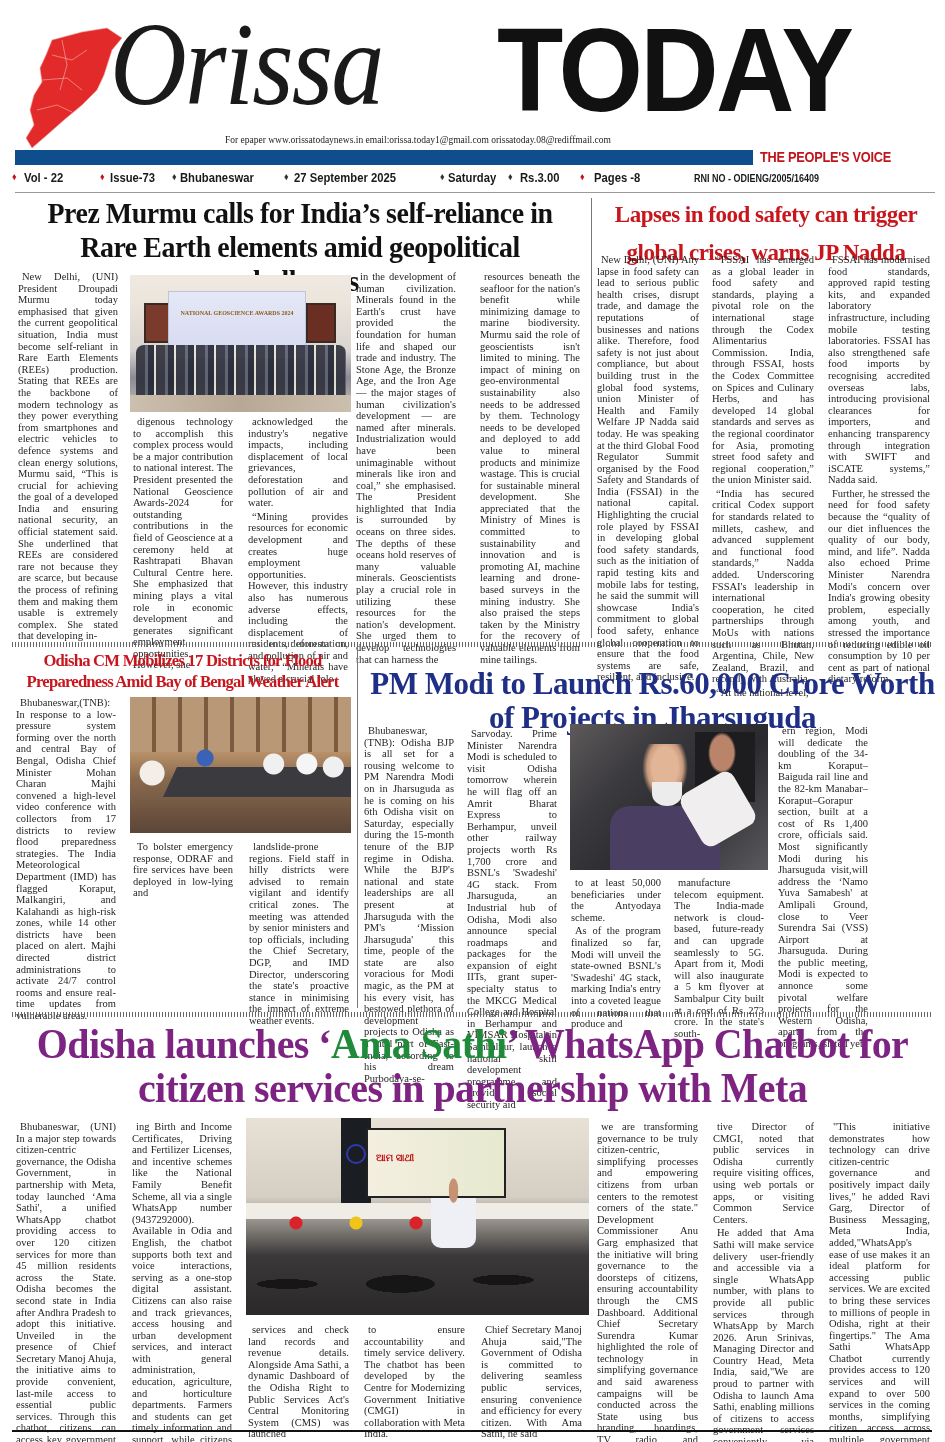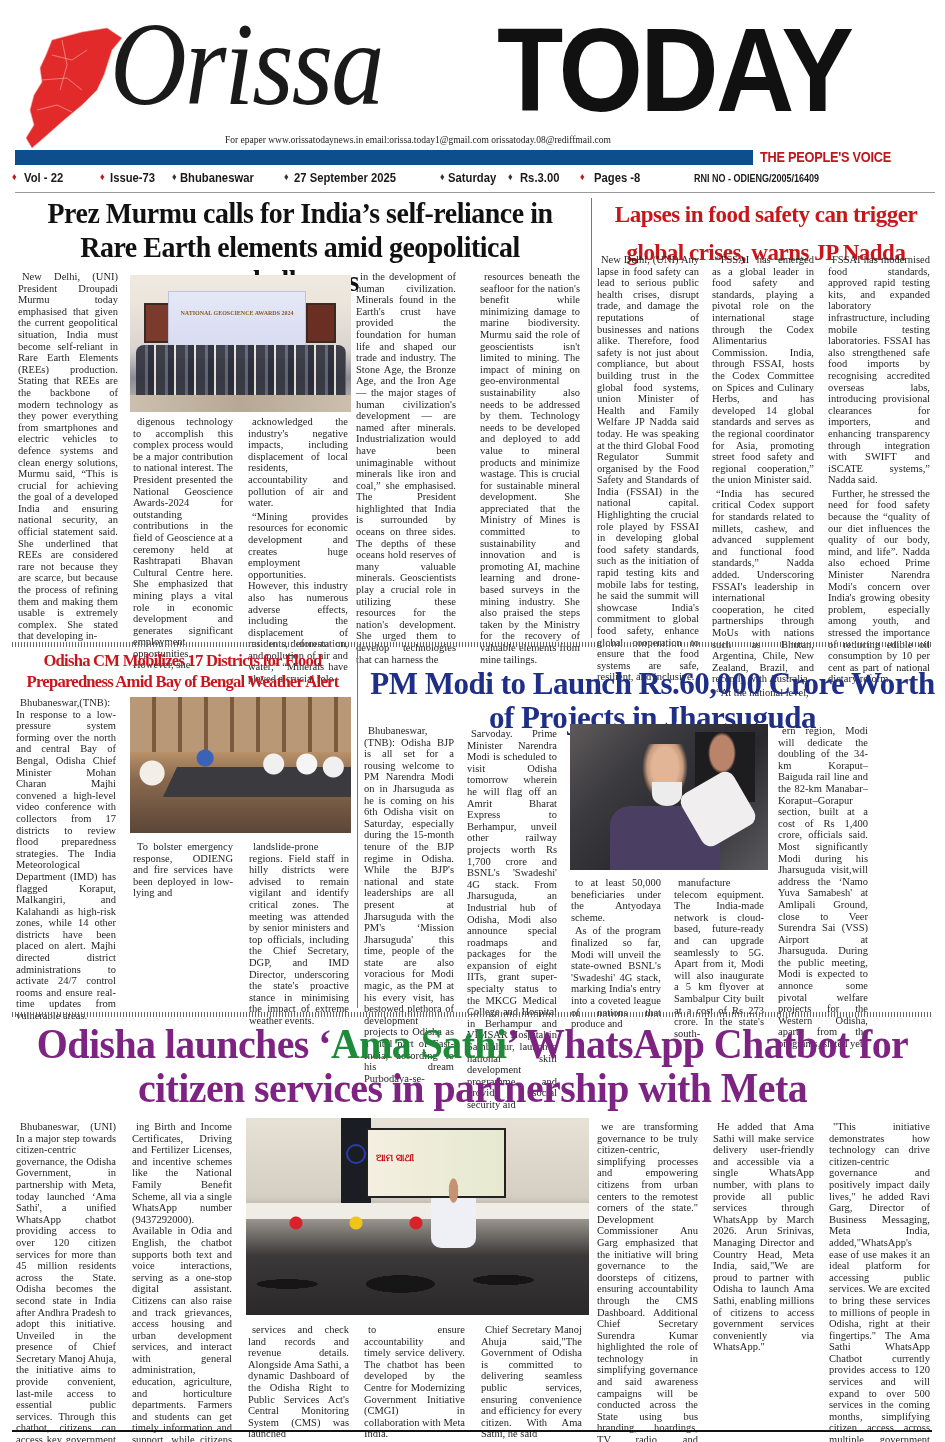--- a/index.html
+++ b/index.html
@@ -117,21 +117,21 @@
     <div class="banner">
         <div class="banner-t">NATIONAL GEOSCIENCE AWARDS 2024</div>
       </div>
     <div class="people"></div>
     <div class="floor"></div>
   </div>
   <div class="col" style="left:133px;top:416px;width:100px;">
       <p>digenous technology to accomplish this complex process would be a major contribution to national interest. The President presented the National Geoscience Awards-2024 for outstanding contributions in the field of Geoscience at a ceremony held at Rashtrapati Bhavan Cultural Centre here. She emphasized that mining plays a vital role in economic development and generates significant employment opportunities. However, she</p>
     </div>
   <div class="col" style="left:248px;top:416px;width:100px;">
-      <p>acknowledged the industry's negative impacts, including displacement of local residents, accountability and pollution of air and water.</p>
+      <p>acknowledged the industry's negative impacts, including displacement of local grievances, deforestation and pollution of air and water.</p>
       <p>“Mining provides resources for economic development and creates huge employment opportunities. However, this industry also has numerous adverse effects, including the displacement of residents, deforestation, and pollution of air and water,” “Minerals have played a crucial role</p>
     </div>
   <div class="col" style="left:356px;top:271px;width:100px;">
       <p>in the development of human civilization. Minerals found in the Earth's crust have provided the foundation for human life and shaped our trade and industry. The Stone Age, the Bronze Age, and the Iron Age — the major stages of human civilization's development — are named after minerals. Industrialization would have been unimaginable without minerals like iron and coal,” she emphasised. The President highlighted that India is surrounded by oceans on three sides. The depths of these oceans hold reserves of many valuable minerals. Geoscientists play a crucial role in utilizing these resources for the nation's development. She urged them to develop technologies that can harness the</p>
     </div>
   <div class="col" style="left:480px;top:271px;width:100px;">
       <p>resources beneath the seafloor for the nation's benefit while minimizing damage to marine biodiversity. Murmu said the role of geoscientists isn't limited to mining. The impact of mining on geo-environmental sustainability also needs to be addressed by them. Technology needs to be developed and deployed to add value to mineral products and minimize wastage. This is crucial for sustainable mineral development. She appreciated that the Ministry of Mines is committed to sustainability and innovation and is promoting AI, machine learning and drone-based surveys in the mining industry. She also praised the steps taken by the Ministry for the recovery of valuable elements from mine tailings.</p>
     </div>
 </article>
 
@@ -159,21 +159,21 @@
   <h2 class="hl a3-hl">Odisha CM Mobilizes 17 Districts for Flood Preparedness Amid Bay of Bengal Weather Alert</h2>
   <div class="col" style="left:16px;top:697px;width:100px;">
       <p>Bhubaneswar,(TNB): In response to a low-pressure system forming over the north and central Bay of Bengal, Odisha Chief Minister Mohan Charan Majhi convened a high-level video conference with collectors from 17 districts to review flood preparedness strategies. The India Meteorological Department (IMD) has flagged Koraput, Malkangiri, and Kalahandi as high-risk zones, while 14 other districts have been placed on alert. Majhi directed district administrations to activate 24/7 control rooms and ensure real-time updates from vulnerable areas.</p>
     </div>
   <div class="photo ph-meeting" style="left:130px;top:697px;width:221px;height:136px;">
     <div class="wall"></div>
     <div class="table"></div>
     <div class="ppl"></div>
   </div>
   <div class="col" style="left:133px;top:841px;width:100px;">
-      <p>To bolster emergency response, ODIENG and fire services have been deployed in low-lying and</p>
+      <p>To bolster emergency response, ODRAF and fire services have been deployed in low-lying and</p>
     </div>
   <div class="col" style="left:249px;top:841px;width:100px;">
       <p>landslide-prone regions. Field staff in hilly districts were advised to remain vigilant and identify critical zones.  The meeting was attended by senior ministers and top officials, including the Chief Secretary, DGP, and IMD Director, underscoring the state's proactive stance in minimising the impact of extreme weather events.</p>
     </div>
 </article>
 
 <div class="vrule" style="left:357px;top:648px;height:360px;"></div>
 
 <article>
   <h2 class="hl a4-hl">PM Modi to Launch Rs.60,000 Crore Worth of Projects in Jharsuguda</h2>
@@ -229,20 +229,21 @@
   <div class="col" style="left:364px;top:1324px;width:101px;">
       <p>to ensure accountability and timely service delivery. The chatbot has been developed by the Centre for Modernizing Government Initiative (CMGI) in collaboration with Meta India.</p>
     </div>
   <div class="col" style="left:481px;top:1324px;width:101px;">
       <p>Chief Secretary Manoj Ahuja said,"The Government of Odisha is committed to delivering seamless public services, ensuring convenience and efficiency for every citizen. With Ama Sathi, he said</p>
     </div>
   <div class="col" style="left:597px;top:1121px;width:101px;">
       <p>we are transforming governance to be truly citizen-centric, simplifying processes and empowering citizens from urban centers to the remotest corners of the state." Development Commissioner Anu Garg emphasized that the initiative will bring governance to the doorsteps of citizens, ensuring accountability through the CMS Dashboard. Additional Chief Secretary Surendra Kumar highlighted the role of technology in simplifying governance and said awareness campaigns will be conducted across the State using bus branding, hoardings, TV, radio, and information boards. Vineet Bharadwaj, Execu-</p>
     </div>
   <div class="col" style="left:713px;top:1121px;width:101px;">
+      <p>tive Director of CMGI, noted that public services in Odisha currently require visiting offices, using web portals or apps, or visiting Common Service Centers.</p>
       <p>He added that Ama Sathi will make service delivery user-friendly and accessible via a single WhatsApp number, with plans to provide all public services through WhatsApp by March 2026. Arun Srinivas, Managing Director and Country Head, Meta India, said,"We are proud to partner with Odisha to launch Ama Sathi, enabling millions of citizens to access government services conveniently via WhatsApp."</p>
     </div>
   <div class="col" style="left:829px;top:1121px;width:101px;">
       <p>"This initiative demonstrates how technology can drive citizen-centric governance and positively impact daily lives," he added  Ravi Garg, Director of Business Messaging, Meta India, added,"WhatsApp's ease of use makes it an ideal platform for accessing public services. We are excited to bring these services to millions of people in Odisha, right at their fingertips." The Ama Sathi WhatsApp Chatbot currently provides access to 120 services and will expand to over 500 services in the coming months, simplifying citizen access across multiple government departments.</p>
     </div>
 </article>
 
 <div class="bottom-rule"></div>
 
 </body></html>

